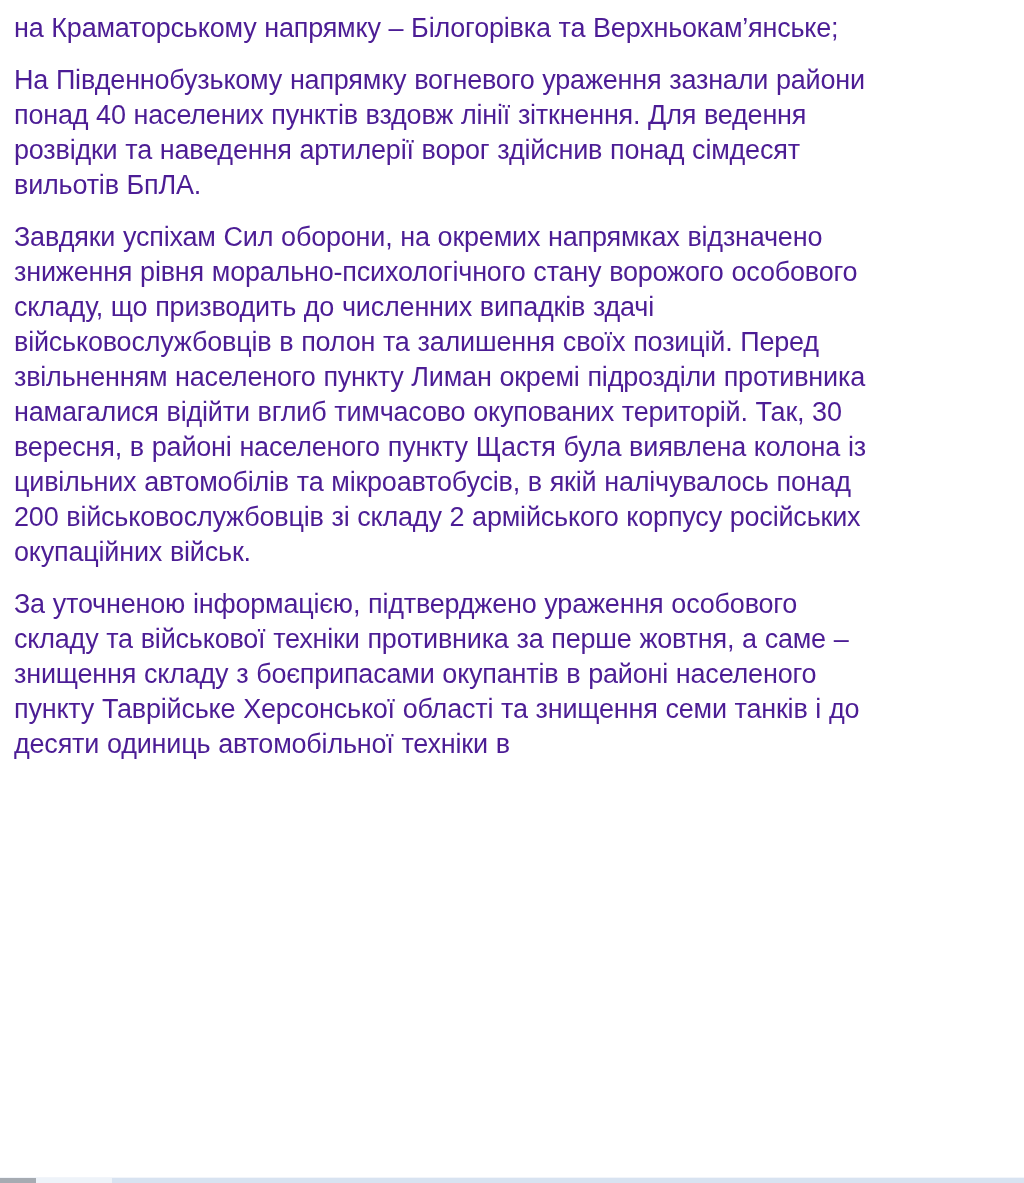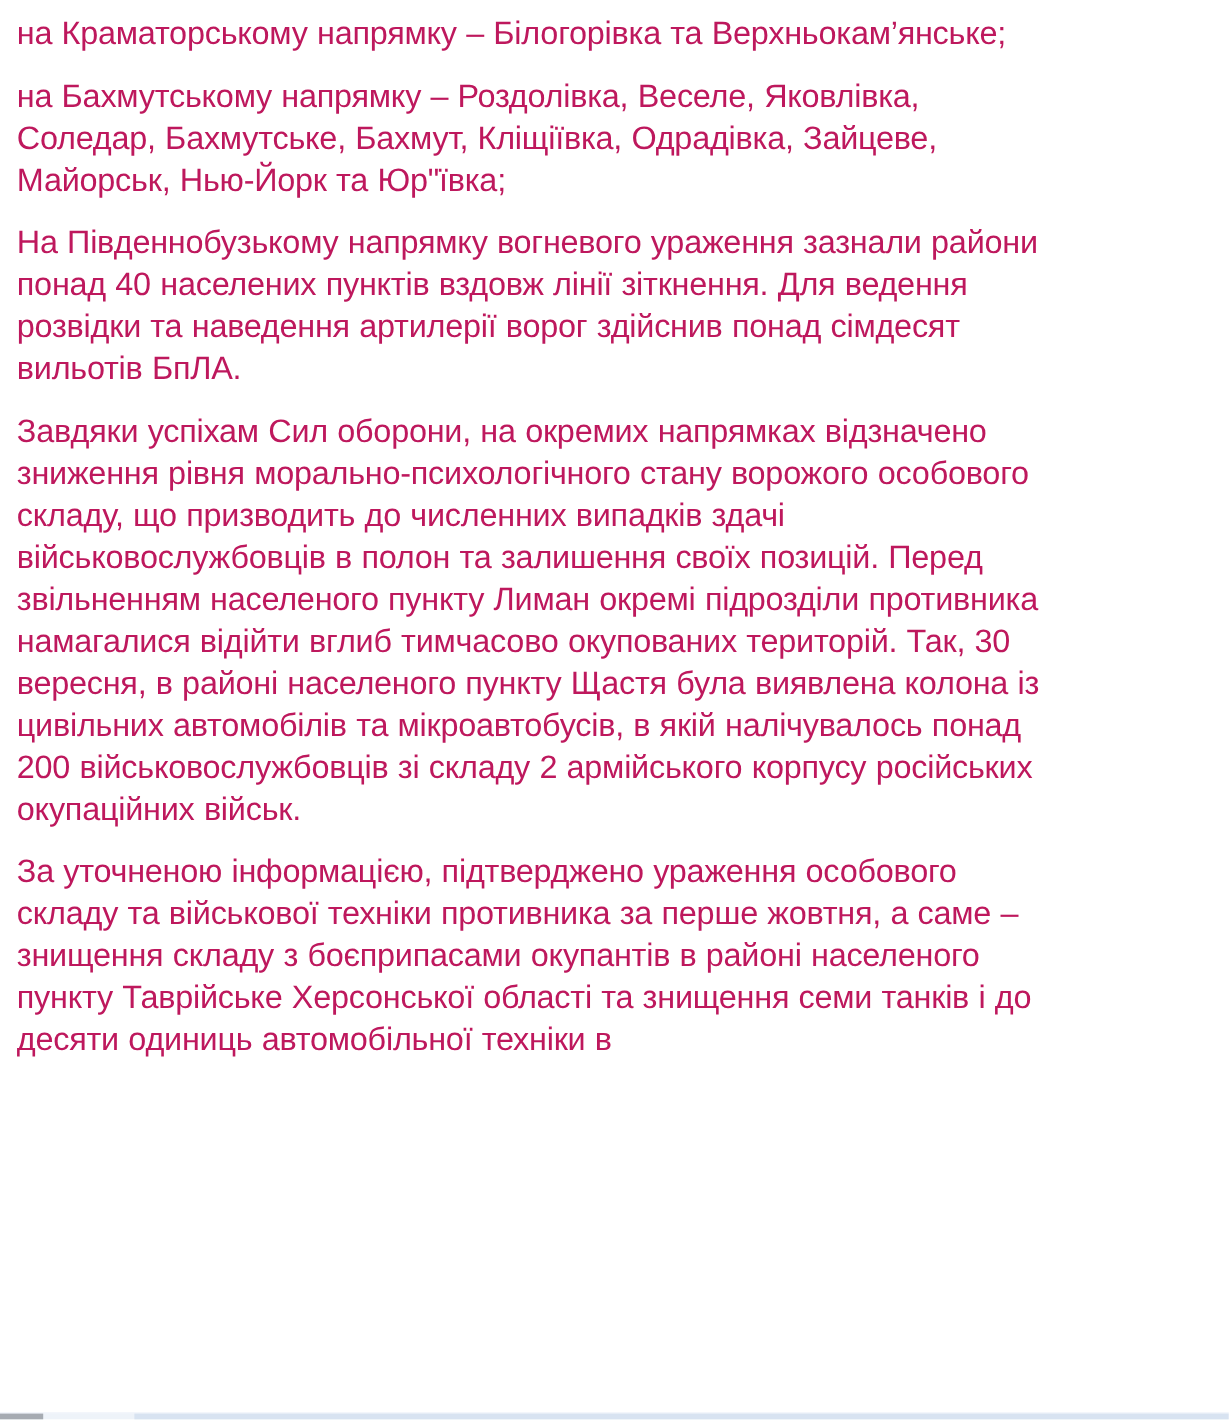--- a/index.html
+++ b/index.html
@@ -14,21 +14,21 @@
     overflow: hidden;
     font-family: "Liberation Sans", "DejaVu Sans", sans-serif;
   }
   main.report-text {
     box-sizing: border-box;
     width: 912px;
     padding: 11px 24px 0 14px;
     font-size: 27px;
     line-height: 35px;
     letter-spacing: -0.2px;
-    color: #be185d;
+    color: #4c1d95;
     word-spacing: 0.5px;
   }
   main.report-text p {
     margin: 0 0 17px 0;
   }
   .hscrollbar {
     position: absolute;
     left: 0;
     bottom: 0;
     width: 1024px;
@@ -52,21 +52,20 @@
     width: 36px;
     height: 100%;
     background: #a6abb2;
   }
 </style>
 </head>
 <body>
 
 <main class="report-text">
   <p>на Краматорському напрямку – Білогорівка та Верхньокам’янське;</p>
-  <p>на Бахмутському напрямку – Роздолівка, Веселе, Яковлівка, Соледар, Бахмутське, Бахмут, Кліщіївка, Одрадівка, Зайцеве, Майорськ, Нью-Йорк та Юр"ївка;</p>
   <p>На Південнобузькому напрямку вогневого ураження зазнали райони понад 40 населених пунктів вздовж лінії зіткнення. Для ведення розвідки та наведення артилерії ворог здійснив понад сімдесят вильотів БпЛА.</p>
   <p>Завдяки успіхам Сил оборони, на окремих напрямках відзначено зниження рівня морально-психологічного стану ворожого особового складу, що призводить до численних випадків здачі військовослужбовців в полон та залишення своїх позицій. Перед звільненням населеного пункту Лиман окремі підрозділи противника намагалися відійти вглиб тимчасово окупованих територій. Так, 30 вересня, в районі населеного пункту Щастя була виявлена колона із цивільних автомобілів та мікроавтобусів, в якій налічувалось понад 200 військовослужбовців зі складу 2 армійського корпусу російських окупаційних військ.</p>
   <p>За уточненою інформацією, підтверджено ураження особового складу та військової техніки противника за перше жовтня, а саме – знищення складу з боєприпасами окупантів в районі населеного пункту Таврійське Херсонської області та знищення семи танків і до десяти одиниць автомобільної техніки в</p>
 </main>
 
 <div class="hscrollbar">
   <div class="track-tint"></div>
   <div class="thumb"></div>
 </div>
 

